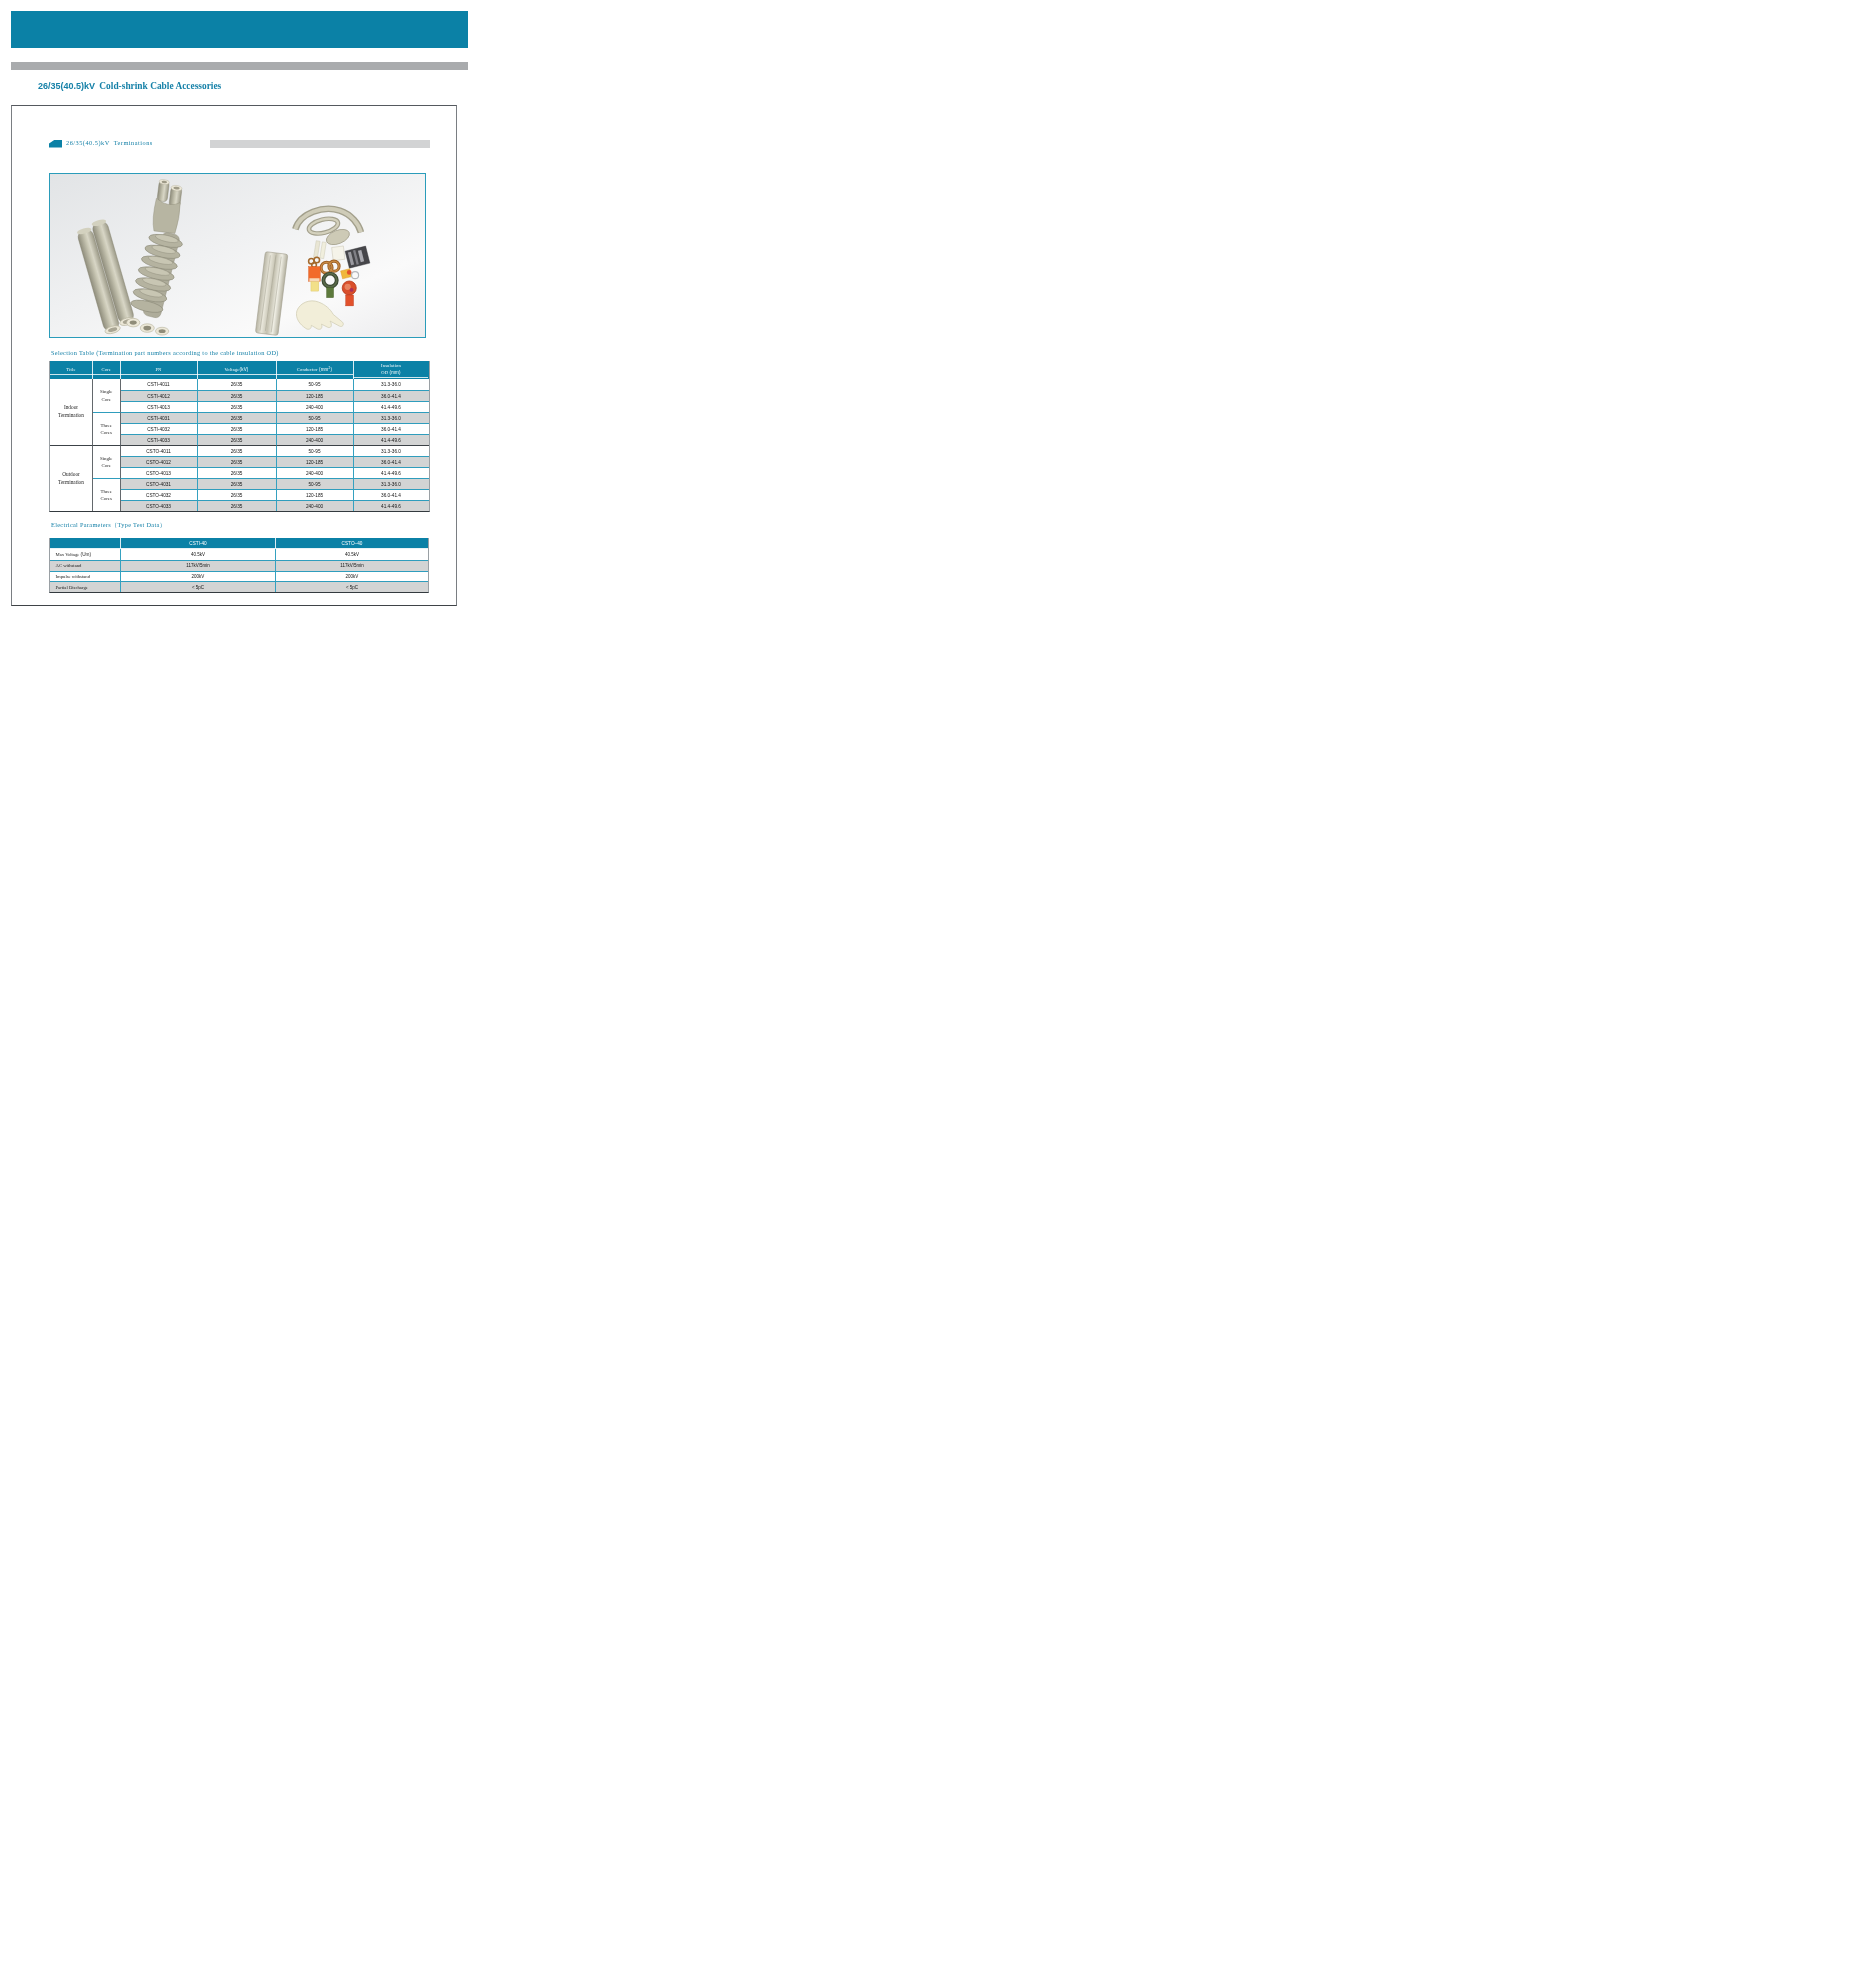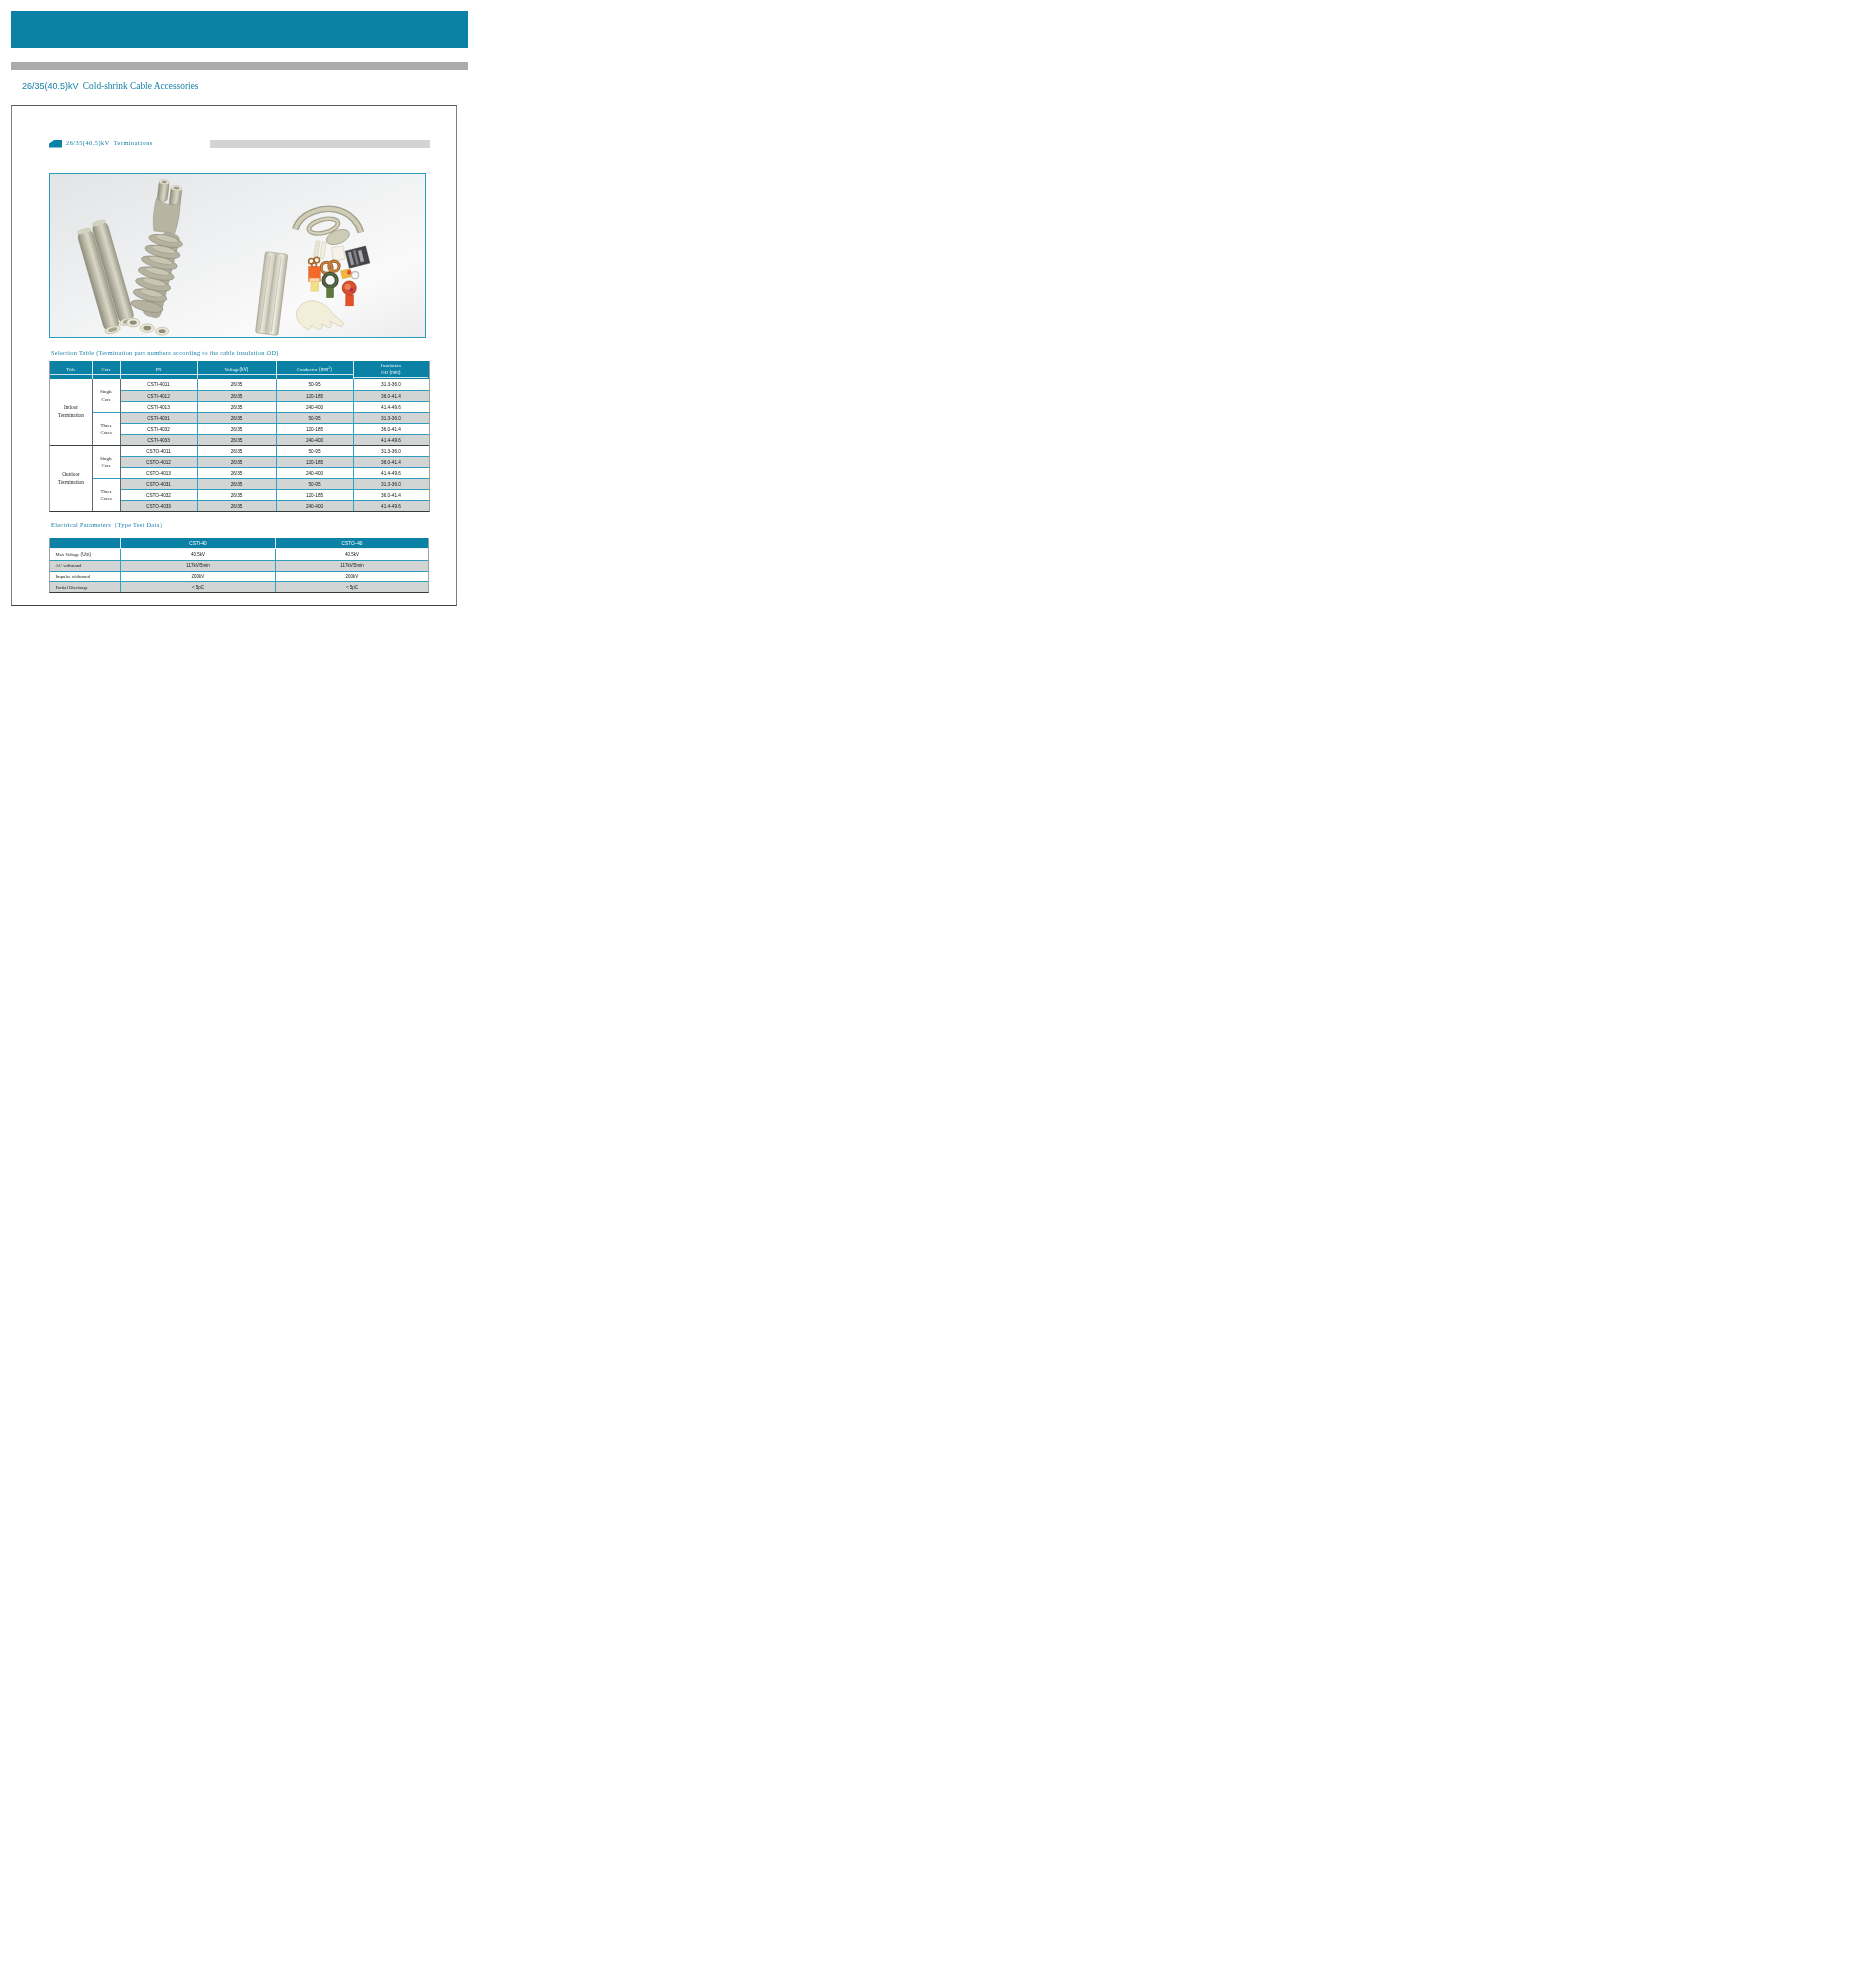--- a/index.html
+++ b/index.html
@@ -4,21 +4,21 @@
 <style>
   html,body{margin:0;padding:0;background:#ffffff;}
   #page{position:relative;width:468px;height:635px;background:#ffffff;overflow:hidden;
         font-family:"Liberation Serif","DejaVu Serif",serif;}
 
   
   .banner{position:absolute;left:11px;top:11px;right:0;height:37px;background:#0b81a6;}
   .topbar{position:absolute;left:11px;top:62px;right:0;height:7.5px;background:#a9abad;}
 
   
-  .page-title{position:absolute;left:22px;top:81px;color:#1681a8;white-space:nowrap;}
+  .page-title{position:absolute;left:38px;top:81px;color:#1681a8;white-space:nowrap;font-weight:bold;}
   .page-title .pfx{font-family:"Liberation Sans","DejaVu Sans",sans-serif;font-size:9px;}
   .page-title .rst{font-family:"Liberation Serif","DejaVu Serif",serif;font-size:9.4px;margin-left:4.3px;}
 
   
   .outer-box{position:absolute;left:11px;top:105px;width:446px;height:501px;box-sizing:border-box;
              border-left:0.4px solid #7a7e82;border-right:0.4px solid #7a7e82;
              border-top:0.8px solid #55595e;border-bottom:1.2px solid #3f4347;background:#fff;}
 
   
   .sec-icon{position:absolute;left:49px;top:140px;width:13px;height:7.5px;background:#0b81a6;

